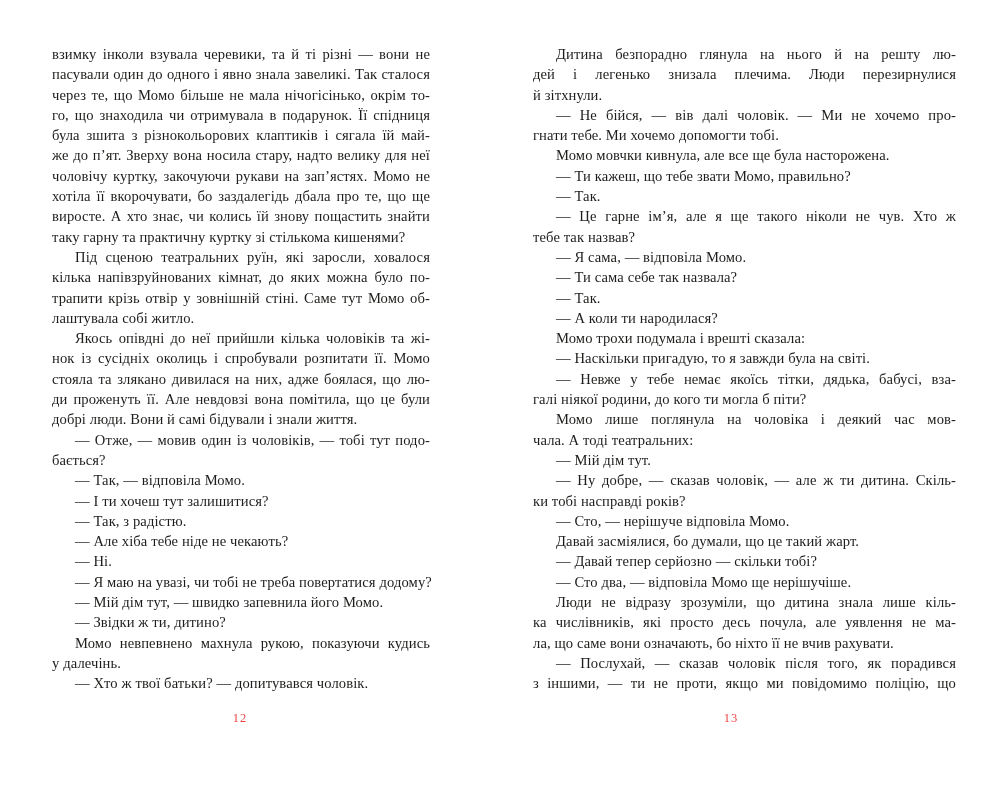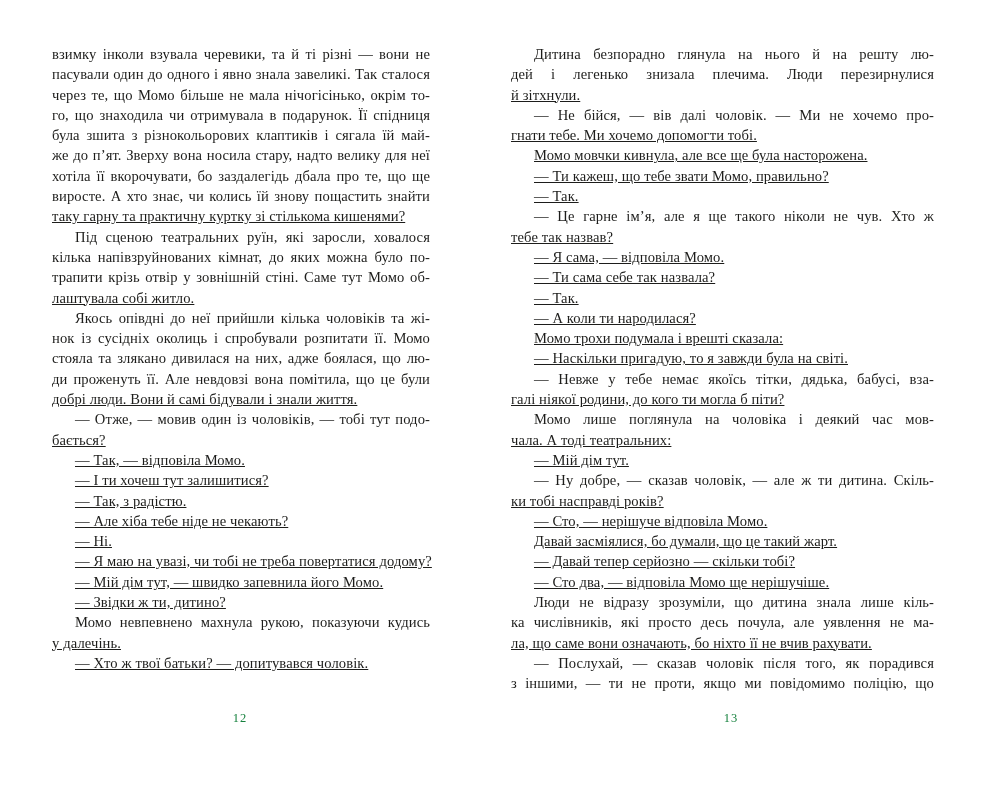--- a/index.html
+++ b/index.html
@@ -18,59 +18,59 @@
   .spread {
     position: absolute;
     inset: 0;
     background: #ffffff;
   }
   .page-text {
     position: absolute;
     top: 44px;
   }
   .page-text.left  { left: 52px;  width: 378px; }
-  .page-text.right { left: 511px; width: 423px; }
+  .page-text.right { left: 533px; width: 423px; }
   .line {
     font-size: 14.6px;
     line-height: 20.3px;
     letter-spacing: 0.1px;
     white-space: nowrap;
     text-align: justify;
     text-align-last: justify;
   }
   .line.para-end {
     text-align-last: left;
-    text-decoration: underline;
   }
   .line.indent {
     text-indent: 23px;
   }
   .page-number {
     position: absolute;
     top: 711px;
     font-size: 12.5px;
     letter-spacing: 1px;
     text-align: center;
-    color: #15803d;
+    color: #ef4444;
   }
   .page-number.left  { left: 60px;  width: 360px; }
   .page-number.right { left: 511px; width: 440px; }
 </style>
 </head>
 <body>
 
 <div class="spread">
 
   <div class="page-text left">
       <div class="line">взимку інколи взувала черевики, та й ті різні — вони не</div>
       <div class="line">пасували один до одного і явно знала завеликі. Так сталося</div>
       <div class="line">через те, що Момо більше не мала нічогісінько, окрім то-</div>
       <div class="line">го, що знаходила чи отримувала в подарунок. Її спідниця</div>
       <div class="line">була зшита з різнокольорових клаптиків і сягала їй май-</div>
       <div class="line">же до п’ят. Зверху вона носила стару, надто велику для неї</div>
+      <div class="line">чоловічу куртку, закочуючи рукави на зап’ястях. Момо не</div>
       <div class="line">хотіла її вкорочувати, бо заздалегідь дбала про те, що ще</div>
       <div class="line">виросте. А хто знає, чи колись їй знову пощастить знайти</div>
       <div class="line para-end">таку гарну та практичну куртку зі стількома кишенями?</div>
       <div class="line indent">Під сценою театральних руїн, які заросли, ховалося</div>
       <div class="line">кілька напівзруйнованих кімнат, до яких можна було по-</div>
       <div class="line">трапити крізь отвір у зовнішній стіні. Саме тут Момо об-</div>
       <div class="line para-end">лаштувала собі житло.</div>
       <div class="line indent">Якось опівдні до неї прийшли кілька чоловіків та жі-</div>
       <div class="line">нок із сусідніх околиць і спробували розпитати її. Момо</div>
       <div class="line">стояла та злякано дивилася на них, адже боялася, що лю-</div>

